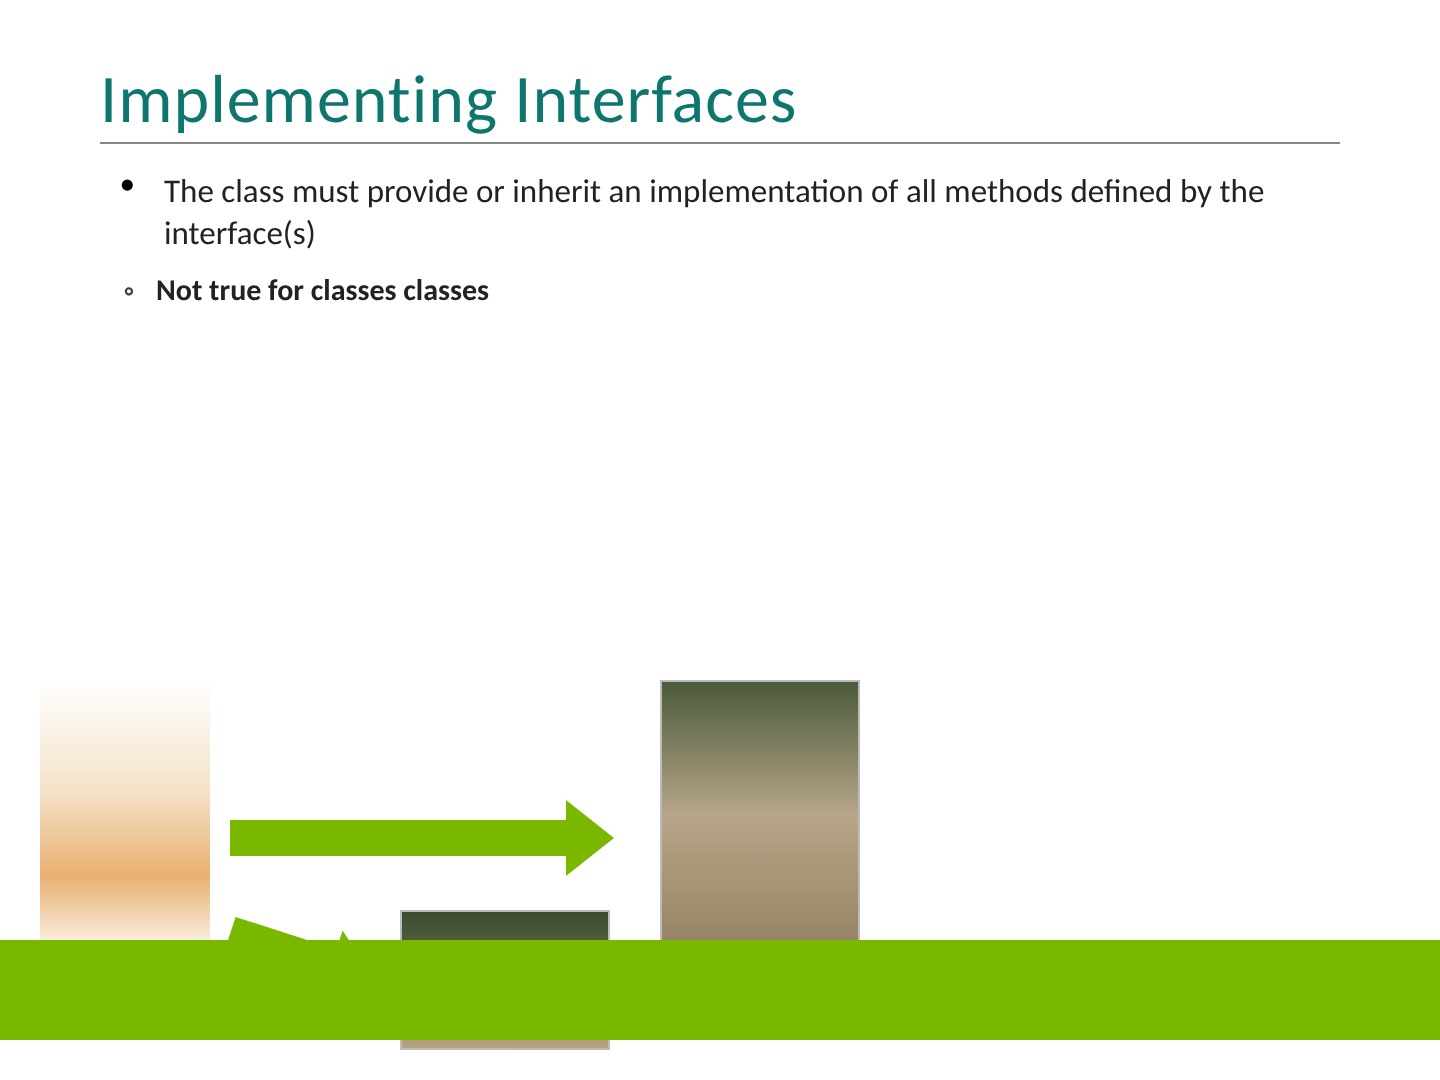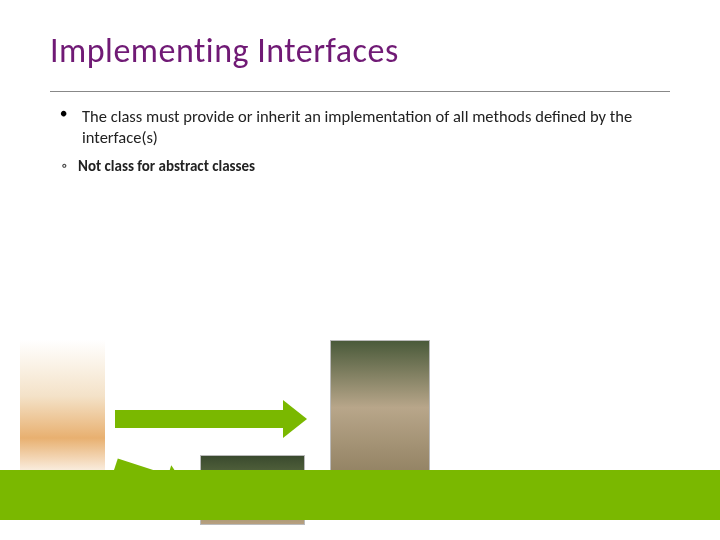--- a/index.html
+++ b/index.html
@@ -11,23 +11,23 @@
     color: #222;
     position: relative;
     overflow: hidden;
   }
   .slide {
     padding: 30px 50px 0 50px;
   }
   .title {
     font-size: 34px;
     font-weight: 400;
-    color: #701a75;
+    color: #0f766e;
     border-bottom: 1px solid #888;
-    padding-bottom: 20px;
+    padding-bottom: 0;
     margin-bottom: 14px;
     letter-spacing: 0.5px;
   }
   ul.main-bullets {
     list-style: none;
     padding-left: 10px;
   }
   ul.main-bullets > li {
     position: relative;
     padding-left: 22px;
@@ -152,21 +152,21 @@
 <div class="slide">
   <h1 class="title">Implementing Interfaces</h1>
 
   <ul class="main-bullets">
     <li>
       <span>The class must provide or inherit an implementation of all methods defined by the interface(s)</span>
     </li>
   </ul>
 
   <div class="sub-bullet">
-    <span>Not class for abstract classes</span>
+    <span>Not true for classes classes</span>
   </div>
 </div>
 
 <div class="images">
   <div class="img-box img-kitten"></div>
   <div class="arrow arrow1"></div>
   <div class="arrow arrow2"></div>
   <div class="img-box img-pet"></div>
   <div class="img-box img-hug"></div>
 </div>

